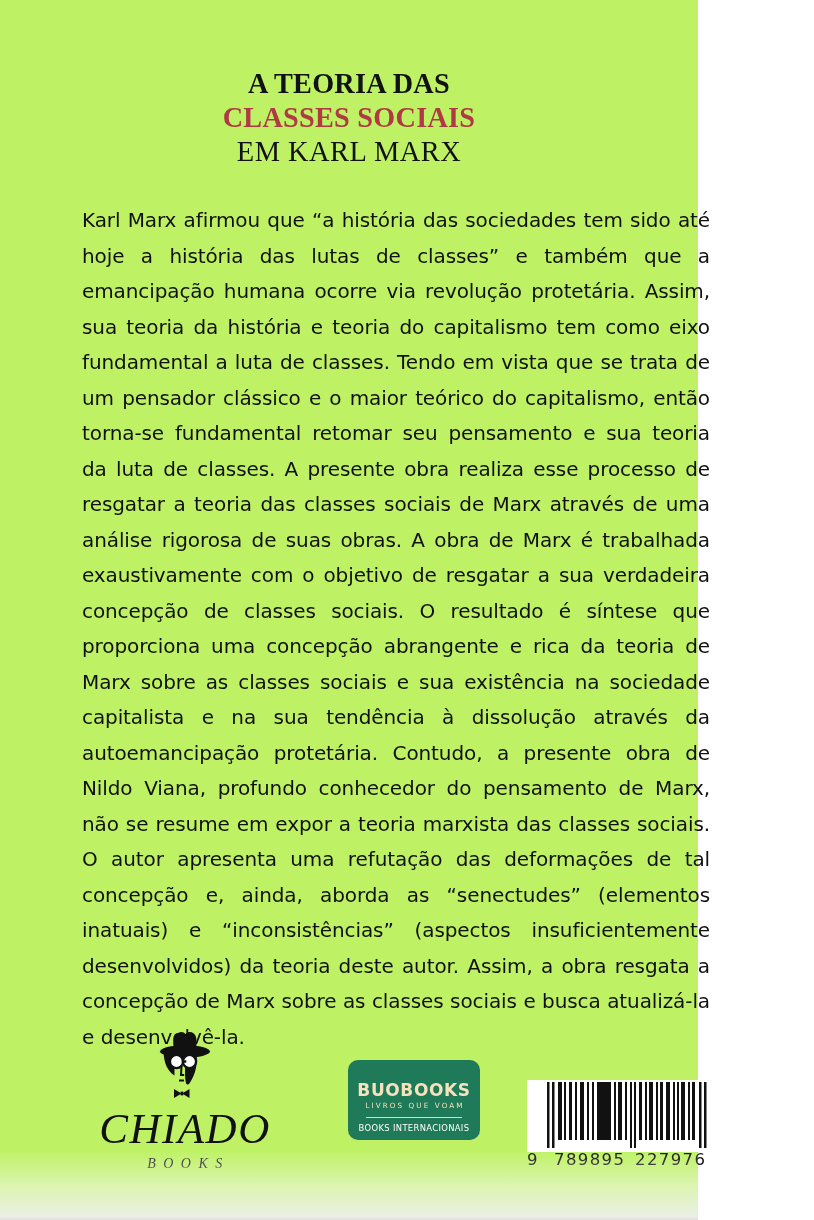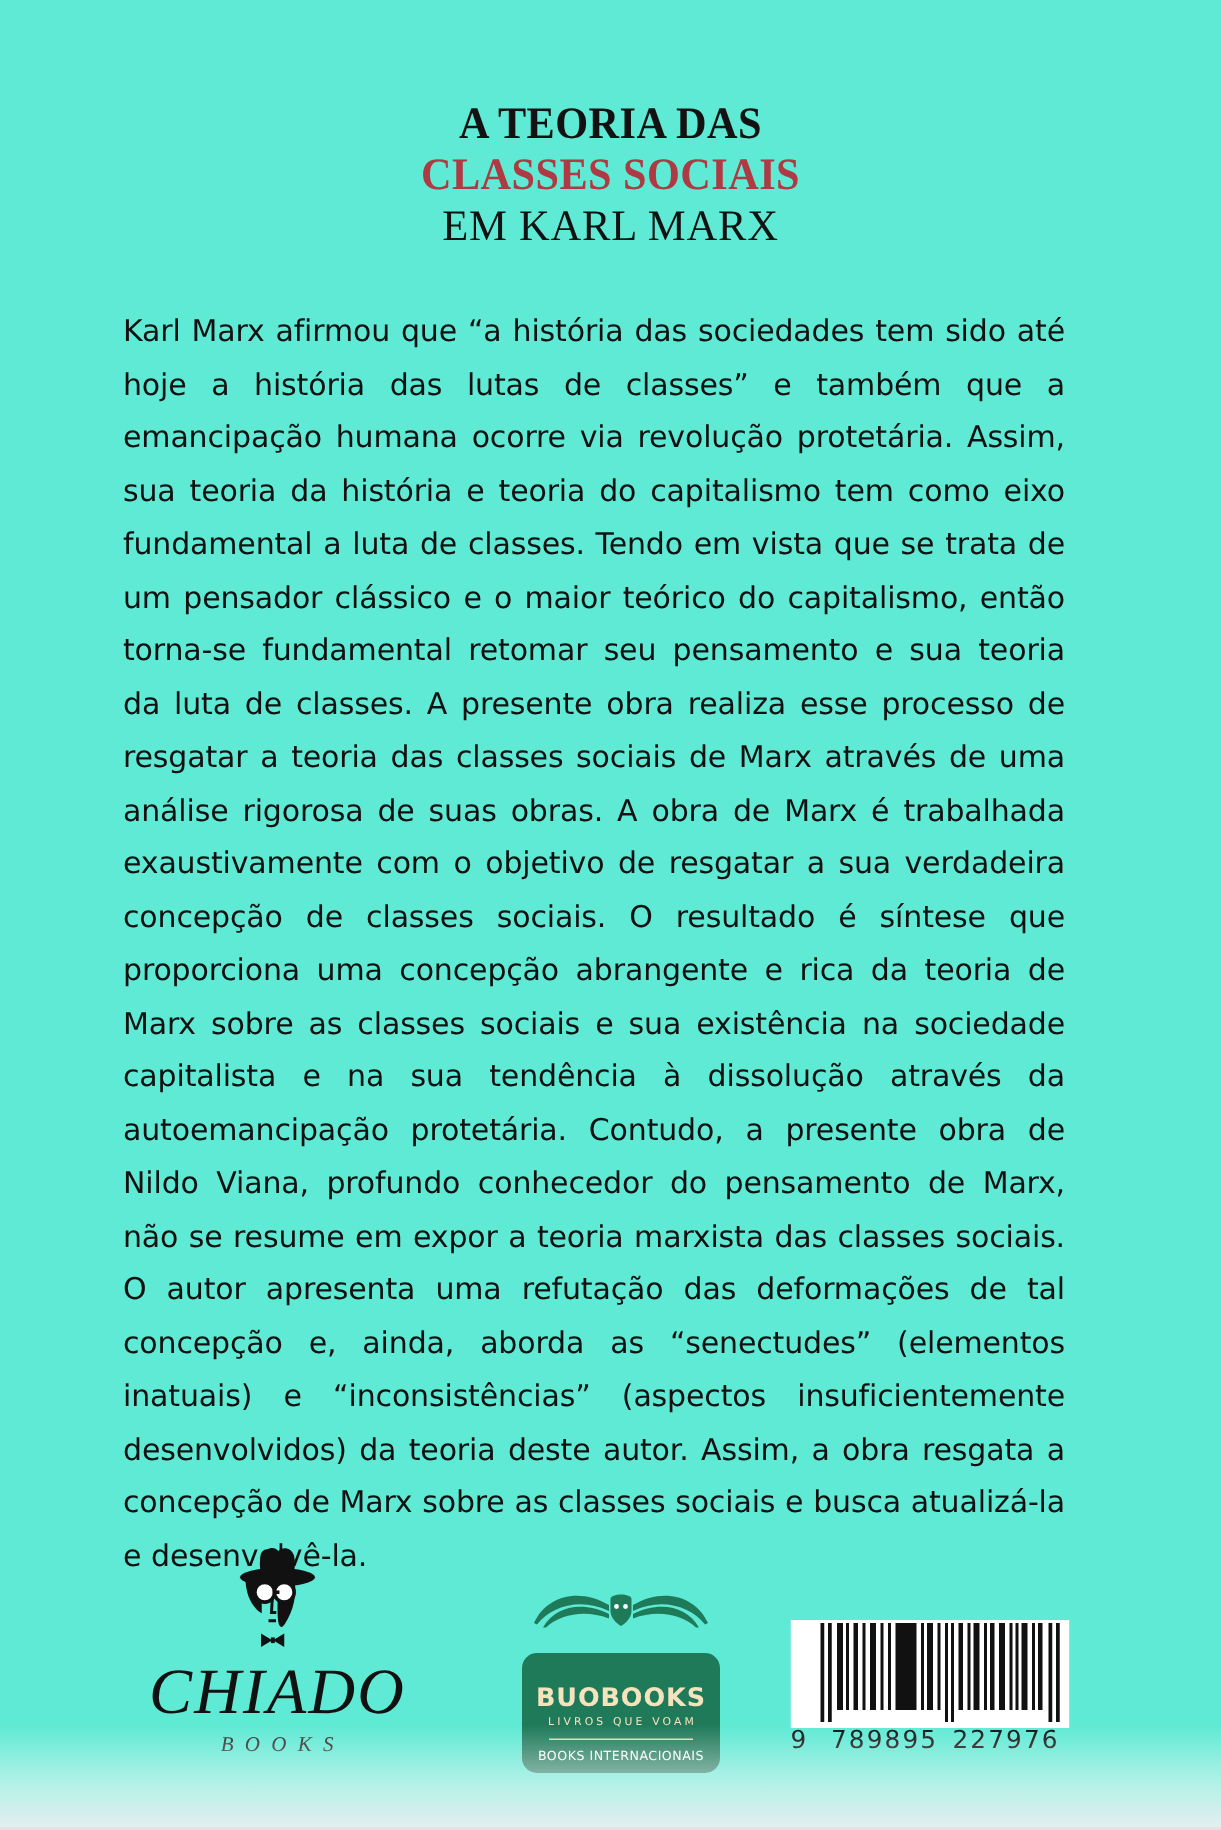--- a/index.html
+++ b/index.html
@@ -11,23 +11,23 @@
   body {
     width: 814px;
     height: 1220px;
     overflow: hidden;
     font-family: "Liberation Sans", sans-serif;
     position: relative;
   }
 
   .page {
     position: relative;
-    width: 814px;
+    width: 698px;
     height: 1220px;
-    background: #5eead4;
+    background: #bef264;
     box-sizing: border-box;
   }
 
   
   .page-edge-shadow {
     position: absolute;
     left: 0;
     right: 0;
     bottom: 0;
     height: 70px;
@@ -153,21 +153,20 @@
     height: 80px;
     background: #1f7a5a;
     border-radius: 10px;
     box-sizing: border-box;
     display: flex;
     flex-direction: column;
     align-items: center;
     justify-content: flex-start;
     padding-top: 13px;
     overflow: hidden;
-    margin-top: 42px;
   }
   .buo-wings {
     position: absolute;
     top: 0px;
     left: 0;
     width: 132px;
     height: 26px;
   }
   .buo-name {
     font-family: "DejaVu Sans", "Liberation Sans", sans-serif;

